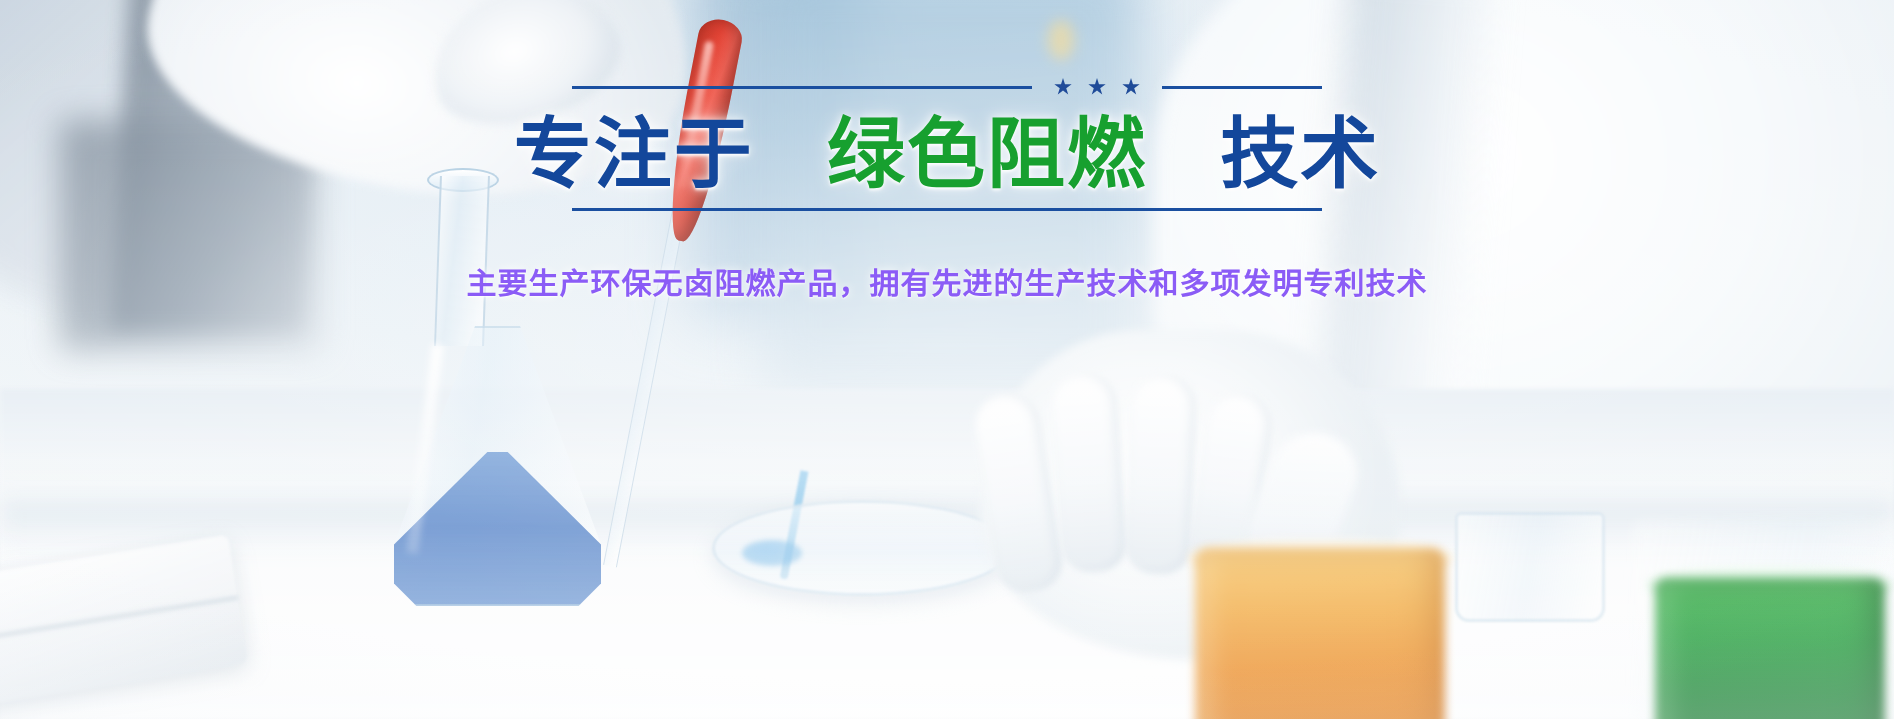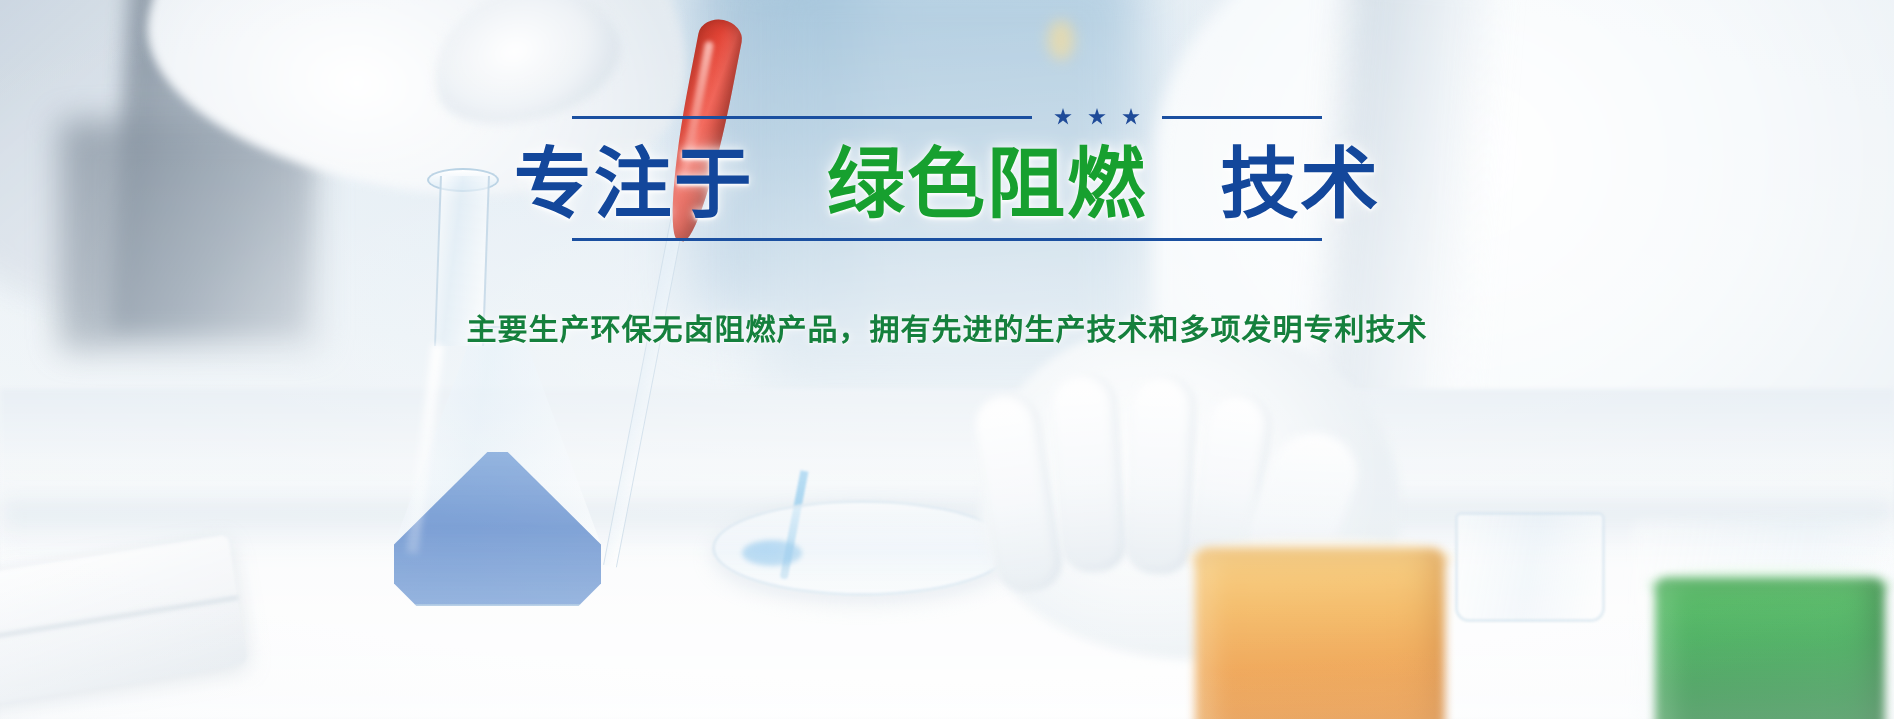--- a/index.html
+++ b/index.html
@@ -463,21 +463,21 @@
   .content {
     position: absolute;
     left: 0;
     top: 0;
     width: 100%;
     height: 100%;
     display: flex;
     flex-direction: column;
     align-items: center;
     justify-content: flex-start;
-    padding-top: 108px;
+    padding-top: 78px;
     box-sizing: border-box;
   }
 
   
   .divider-row {
     display: flex;
     align-items: center;
     justify-content: center;
     gap: 12px;
     width: 750px;
@@ -534,25 +534,25 @@
     font-size: 28px;
     font-weight: 700;
     letter-spacing: .6px;
     color: #1a4b9c;
     white-space: nowrap;
     text-shadow: 0 0 9px rgba(255,255,255,.9), 0 1px 2px rgba(255,255,255,.85);
   }
 
   
   .desc-cn {
-    margin-top: 64px;
+    margin-top: 48px;
     font-size: 30px;
     font-weight: 700;
     letter-spacing: 1px;
-    color: #15803d;
+    color: #8b5cf6;
     white-space: nowrap;
     text-shadow: 0 0 10px rgba(255,255,255,.92), 0 1px 2px rgba(255,255,255,.9);
   }
 </style>
 </head>
 <body>
 
 <div class="banner">
 
   <div class="photo">

